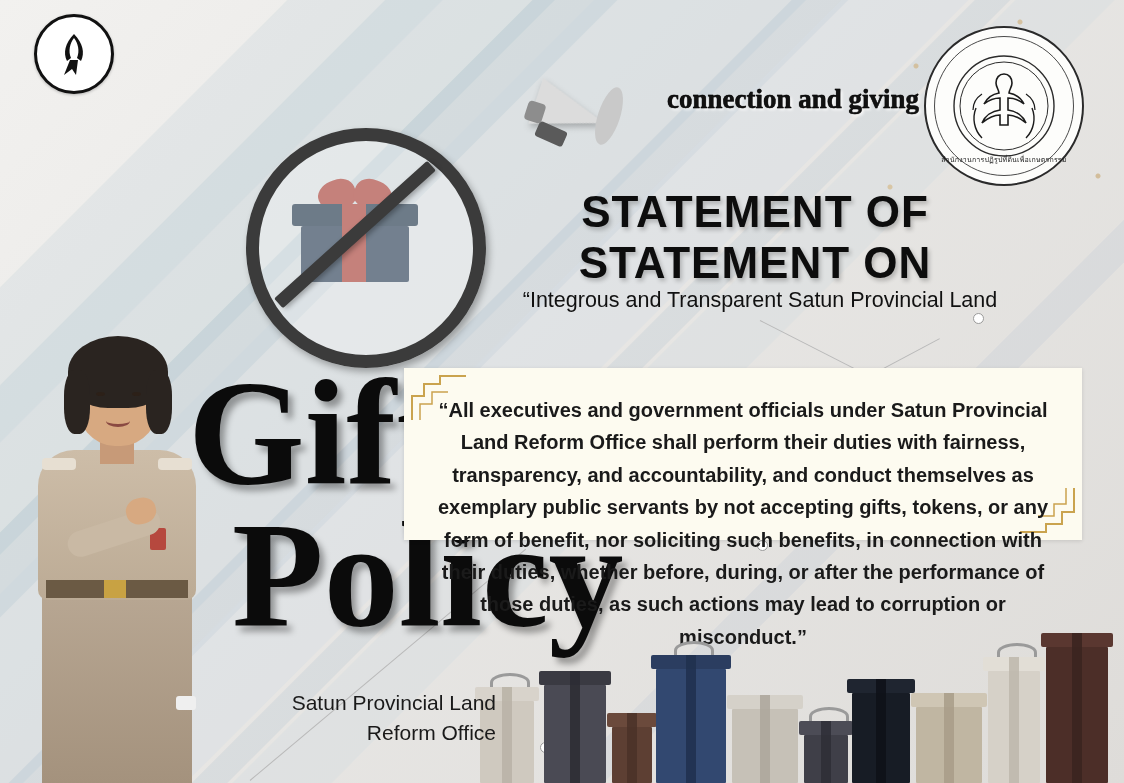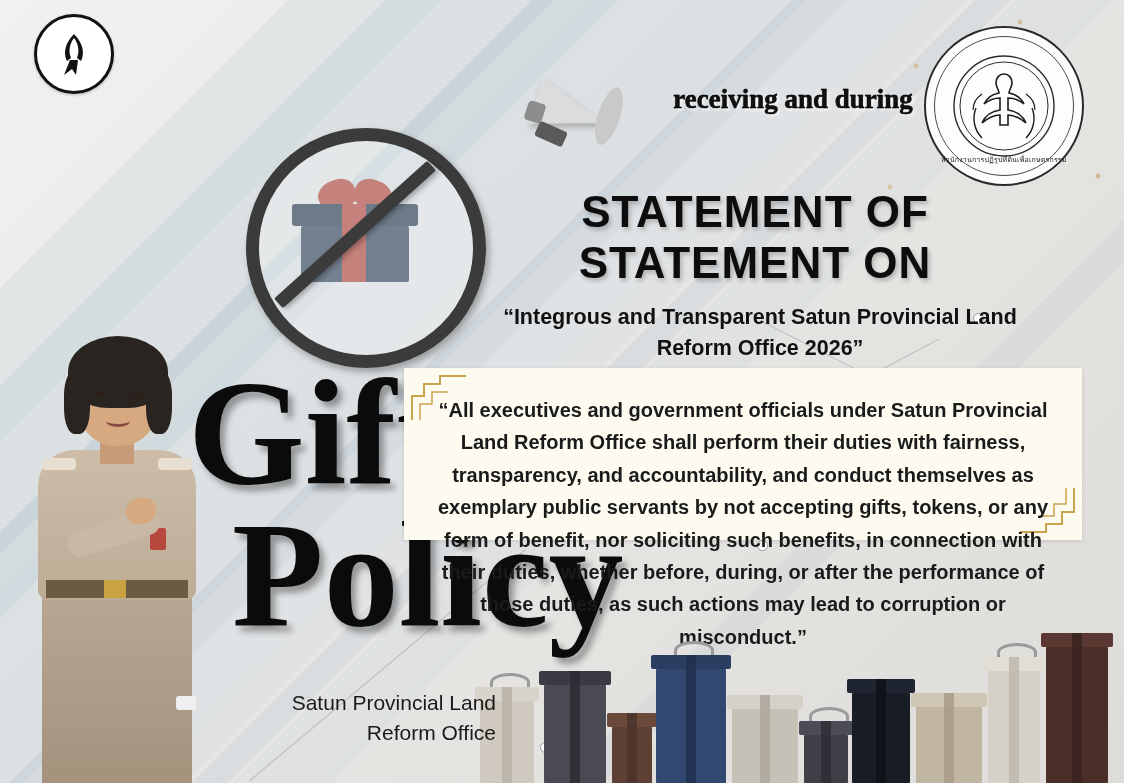--- a/index.html
+++ b/index.html
@@ -229,24 +229,24 @@
     text-align: center;
     font-weight: bold;
     font-size: 44px;
     line-height: 1.16;
     letter-spacing: 1px;
     color: #0d0d0d;
     text-shadow: 2px 3px 4px rgba(0,0,0,.22);
   }
   .subtitle {
     position: absolute;
-    left: 430px; top: 302px;
+    left: 430px; top: 285px;
     width: 660px;
     text-align: center;
-    font-weight: bold;
+    font-weight: normal;
     font-size: 21.5px;
     line-height: 1.42;
     color: #111;
   }
 
   
   .quote-card {
     position: absolute;
     left: 404px; top: 368px;
     width: 678px; height: 172px;
@@ -458,31 +458,30 @@
   <div class="word word-policy">Policy</div>
 
   <div class="megaphone">
     <div class="mega-cone"></div>
     <div class="mega-mouth"></div>
     <div class="mega-handle"></div>
     <div class="mega-btn"></div>
   </div>
 
   <div class="refrain">
-    <div>receiving and during</div>
+    <div>connection and giving</div>
   </div>
 
   <div class="statement">
     <div>STATEMENT OF</div>
     <div>STATEMENT ON</div>
   </div>
 
   <div class="subtitle">
     <div>“Integrous and Transparent Satun Provincial Land</div>
-    <div>Reform Office 2026”</div>
   </div>
 
   <div class="quote-card">
     <svg class="corner tl" viewBox="0 0 58 48">
       <path d="M2 46 L2 22 L14 22 L14 10 L30 10 L30 2 L56 2" fill="none" stroke="#caa34e" stroke-width="2"></path>
       <path d="M10 46 L10 30 L22 30 L22 18 L38 18" fill="none" stroke="#caa34e" stroke-width="1.5"></path>
     </svg>
     <svg class="corner br" viewBox="0 0 58 48">
       <path d="M56 2 L56 26 L44 26 L44 38 L28 38 L28 46 L2 46" fill="none" stroke="#caa34e" stroke-width="2"></path>
       <path d="M48 2 L48 18 L36 18 L36 30 L20 30" fill="none" stroke="#caa34e" stroke-width="1.5"></path>

